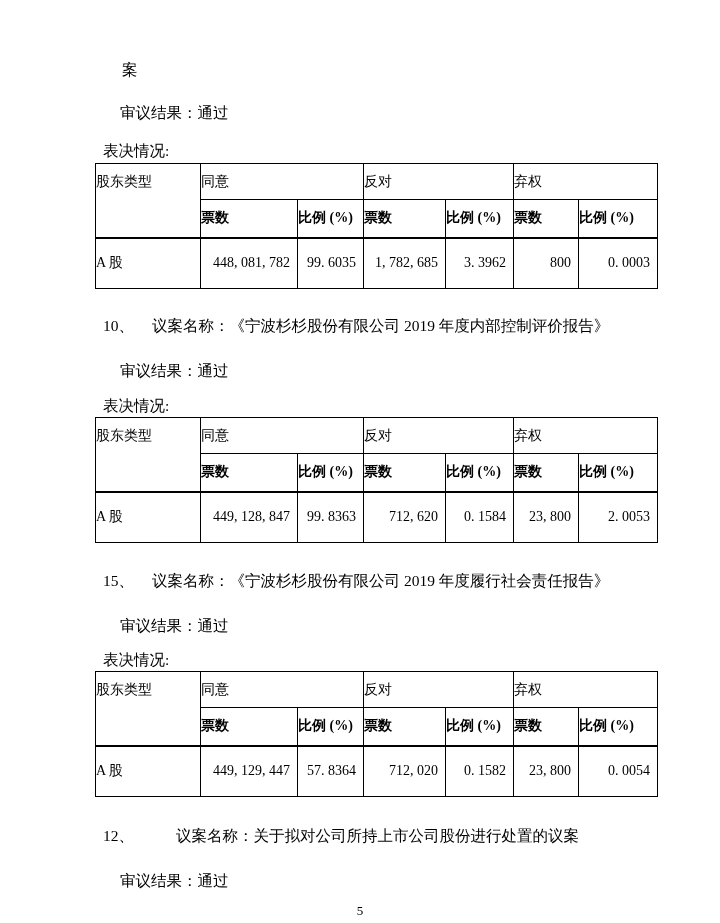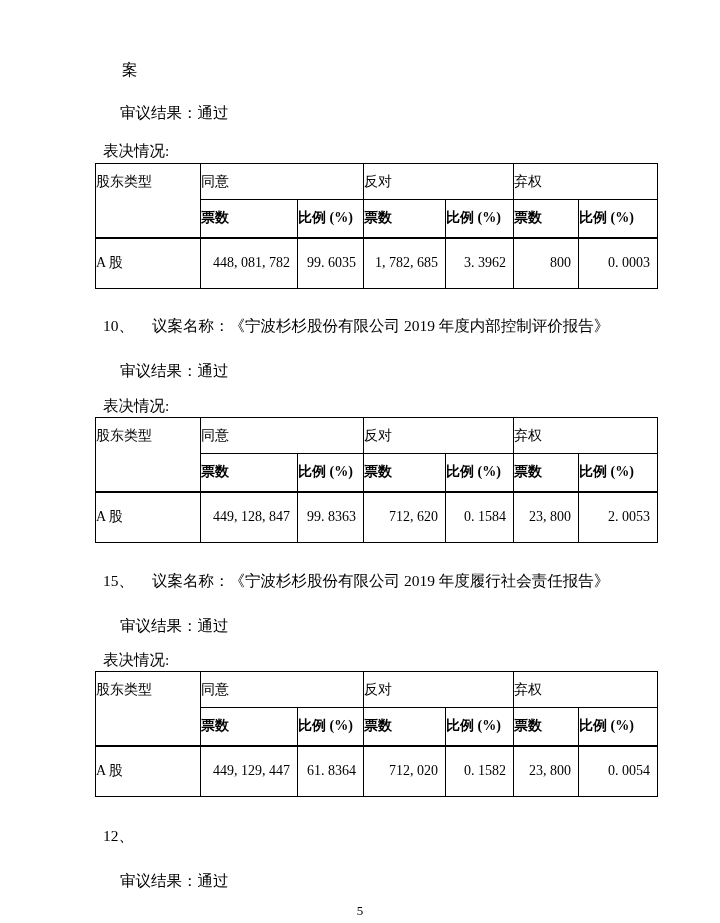--- a/index.html
+++ b/index.html
@@ -159,29 +159,30 @@
       <td>票数</td>
       <td>比例 (%)</td>
       <td>票数</td>
       <td>比例 (%)</td>
       <td>票数</td>
       <td>比例 (%)</td>
     </tr>
     <tr class="drow">
       <td>A 股</td>
       <td class="num">449, 129, 447</td>
-      <td class="num">61. 8364</td>
+      <td class="num">57. 8364</td>
       <td class="num">712, 020</td>
       <td class="num">0. 1582</td>
       <td class="num">23, 800</td>
       <td class="num">0. 0054</td>
     </tr>
   </tbody>
     </table>
 
   <div class="abs body-text section-line" style="left:103px; top:827px;gap:24px;">
     <span class="section-num">12、</span>
+    <span>议案名称：关于拟对公司所持上市公司股份进行处置的议案</span>
   </div>
   <div class="abs body-text" style="left:120px; top:872px;">审议结果：通过</div>
 
   <div class="abs page-num" style="top:903px;">5</div>
 
 </div>
 
 </body></html>

